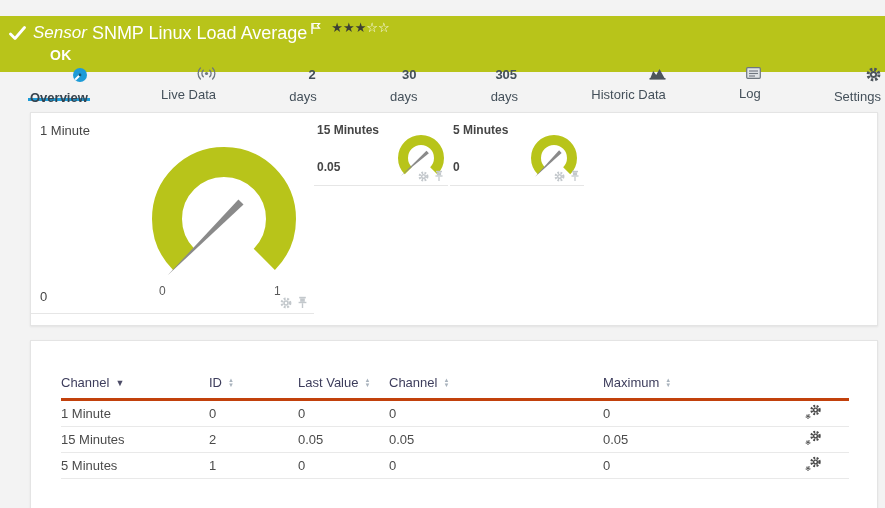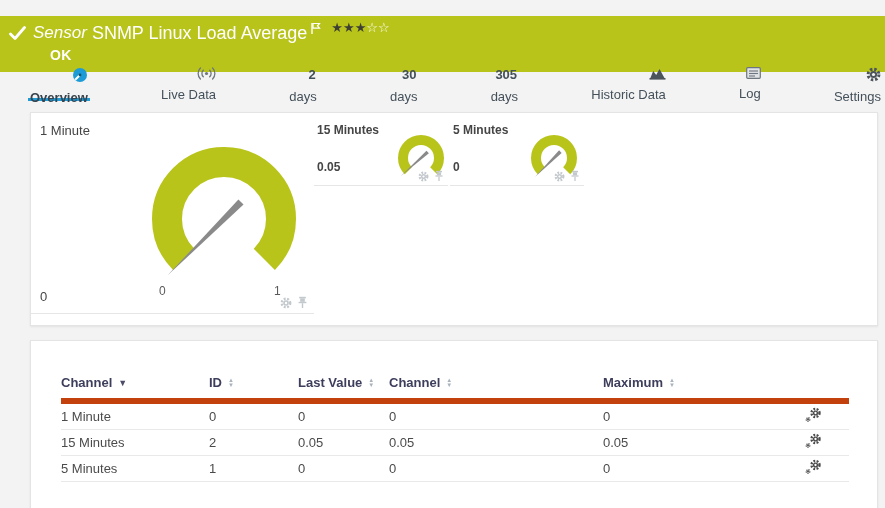--- a/index.html
+++ b/index.html
@@ -48,21 +48,21 @@
   .gicons-big{right:6px;top:183px;}
   .gicons-sm{right:4px;top:57px;}
   
   table.channels{border-collapse:collapse;table-layout:fixed;width:788px;margin:25px 0 0 30px;font-size:13px;}
   table.channels col.c-channel{width:148px;}
   table.channels col.c-id{width:89px;}
   table.channels col.c-last{width:91px;}
   table.channels col.c-min{width:214px;}
   table.channels col.c-max{width:131px;}
   table.channels col.c-set{width:115px;}
-  table.channels th{font-weight:700;color:#3d3d5c;text-align:left;height:32px;border-bottom:6px solid #c2410c;padding:0;vertical-align:middle;white-space:nowrap;}
+  table.channels th{font-weight:400;color:#3d3d5c;text-align:left;height:32px;border-bottom:3px solid #c2410c;padding:0;vertical-align:middle;white-space:nowrap;}
   table.channels th.num, table.channels td.num{}
   table.channels td{color:#4b4b4b;height:25px;border-bottom:1px solid #e9e9e9;padding:0;vertical-align:middle;}
   table.channels td.num{padding-right:16px;}
   table.channels td.gear-cell{padding-left:70px;}
   .sort-arrows{display:inline-flex;flex-direction:column;margin-left:6px;vertical-align:middle;color:#a9b3bd;font-size:6px;line-height:5px;}
   .sort-desc{margin-left:6px;color:#4d4d68;font-size:9px;vertical-align:middle;}
   .gear-btn{display:inline-block;cursor:pointer;line-height:0;}
 </style>
 </head>
 <body>

